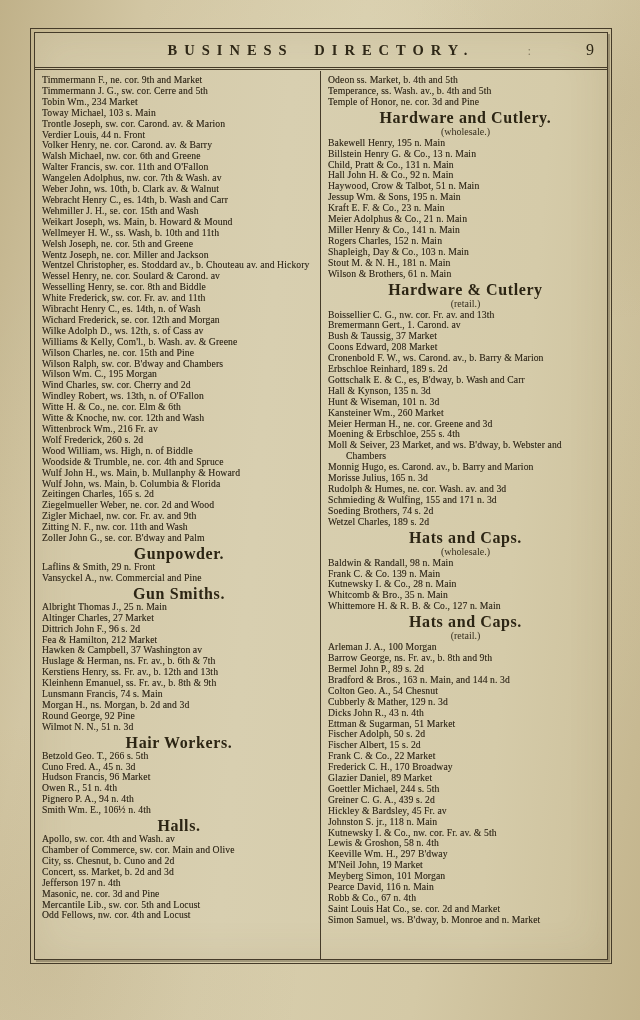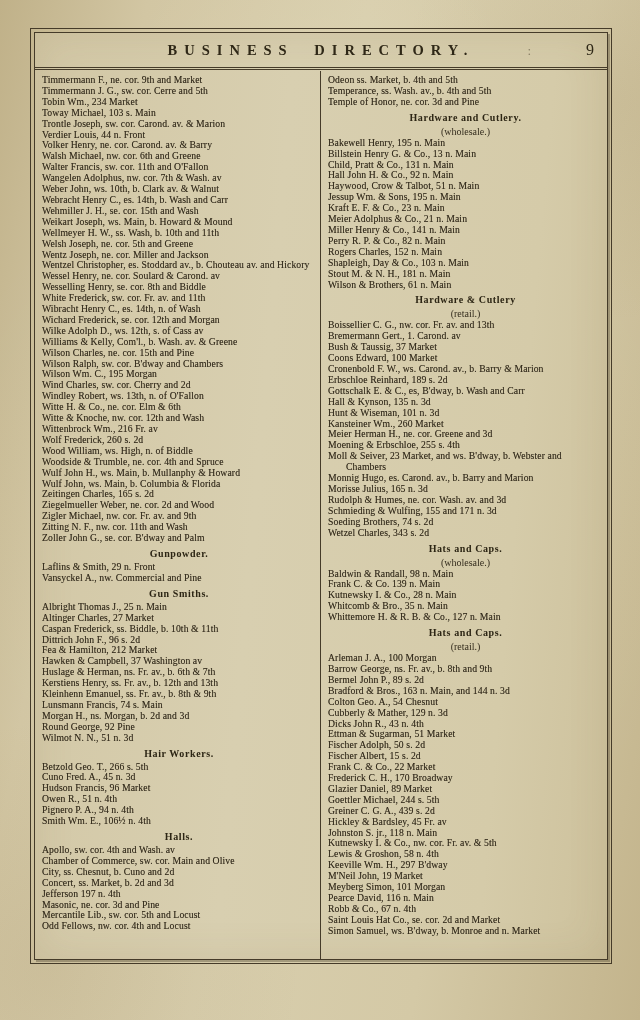--- a/index.html
+++ b/index.html
@@ -89,21 +89,21 @@
     line-height: 10.9px;
     color: #342c1d;
     padding-left: 18px;
     text-indent: -18px;
     letter-spacing: 0.1px;
     text-shadow: 0 0 0.4px rgba(52,44,29,0.5);
   }
   .sec-title {
     text-align: center;
     font-weight: bold;
-    font-size: 10px;
+    font-size: 16px;
     line-height: 13px;
     margin: 3px 0 2px 0;
     letter-spacing: 0.6px;
     color: #2c2514;
   }
   .sec-sub {
     text-align: center;
     font-size: 10px;
     line-height: 11px;
     margin: 0 0 1px 0;
@@ -163,21 +163,20 @@
         <div class="entry">Ziegelmueller Weber, ne. cor. 2d and Wood</div>
         <div class="entry">Zigler Michael, nw. cor. Fr. av. and 9th</div>
         <div class="entry">Zitting N. F., nw. cor. 11th and Wash</div>
         <div class="entry">Zoller John G., se. cor. B'dway and Palm</div>
         <div class="sec-title">Gunpowder.</div>
         <div class="entry">Laflins &amp; Smith, 29 n. Front</div>
         <div class="entry">Vansyckel A., nw. Commercial and Pine</div>
         <div class="sec-title">Gun Smiths.</div>
         <div class="entry">Albright Thomas J., 25 n. Main</div>
         <div class="entry">Altinger Charles, 27 Market</div>
-        <div class="entry">Caspan Frederick, ss. Biddle, b. 10th &amp; 11th</div>
         <div class="entry">Dittrich John F., 96 s. 2d</div>
         <div class="entry">Fea &amp; Hamilton, 212 Market</div>
         <div class="entry">Hawken &amp; Campbell, 37 Washington av</div>
         <div class="entry">Huslage &amp; Herman, ns. Fr. av., b. 6th &amp; 7th</div>
         <div class="entry">Kerstiens Henry, ss. Fr. av., b. 12th and 13th</div>
         <div class="entry">Kleinhenn Emanuel, ss. Fr. av., b. 8th &amp; 9th</div>
         <div class="entry">Lunsmann Francis, 74 s. Main</div>
         <div class="entry">Morgan H., ns. Morgan, b. 2d and 3d</div>
         <div class="entry">Round George, 92 Pine</div>
         <div class="entry">Wilmot N. N., 51 n. 3d</div>
@@ -206,46 +205,45 @@
         <div class="sec-sub">(wholesale.)</div>
         <div class="entry">Bakewell Henry, 195 n. Main</div>
         <div class="entry">Billstein Henry G. &amp; Co., 13 n. Main</div>
         <div class="entry">Child, Pratt &amp; Co., 131 n. Main</div>
         <div class="entry">Hall John H. &amp; Co., 92 n. Main</div>
         <div class="entry">Haywood, Crow &amp; Talbot, 51 n. Main</div>
         <div class="entry">Jessup Wm. &amp; Sons, 195 n. Main</div>
         <div class="entry">Kraft E. F. &amp; Co., 23 n. Main</div>
         <div class="entry">Meier Adolphus &amp; Co., 21 n. Main</div>
         <div class="entry">Miller Henry &amp; Co., 141 n. Main</div>
-        <div class="entry">Perry R. P. &amp; Co., 82 n. Main</div>
         <div class="entry">Rogers Charles, 152 n. Main</div>
         <div class="entry">Shapleigh, Day &amp; Co., 103 n. Main</div>
         <div class="entry">Stout M. &amp; N. H., 181 n. Main</div>
         <div class="entry">Wilson &amp; Brothers, 61 n. Main</div>
         <div class="sec-title">Hardware &amp; Cutlery</div>
         <div class="sec-sub">(retail.)</div>
         <div class="entry">Boissellier C. G., nw. cor. Fr. av. and 13th</div>
         <div class="entry">Bremermann Gert., 1. Carond. av</div>
         <div class="entry">Bush &amp; Taussig, 37 Market</div>
-        <div class="entry">Coons Edward, 100 Market</div>
+        <div class="entry">Coons Edward, 208 Market</div>
         <div class="entry">Cronenbold F. W., ws. Carond. av., b. Barry &amp; Marion</div>
         <div class="entry">Erbschloe Reinhard, 189 s. 2d</div>
         <div class="entry">Gottschalk E. &amp; C., es, B'dway, b. Wash and Carr</div>
         <div class="entry">Hall &amp; Kynson, 135 n. 3d</div>
         <div class="entry">Hunt &amp; Wiseman, 101 n. 3d</div>
         <div class="entry">Kansteiner Wm., 260 Market</div>
         <div class="entry">Meier Herman H., ne. cor. Greene and 3d</div>
         <div class="entry">Moening &amp; Erbschloe, 255 s. 4th</div>
         <div class="entry">Moll &amp; Seiver, 23 Market, and ws. B'dway, b. Webster and Chambers</div>
         <div class="entry">Monnig Hugo, es. Carond. av., b. Barry and Marion</div>
         <div class="entry">Morisse Julius, 165 n. 3d</div>
         <div class="entry">Rudolph &amp; Humes, ne. cor. Wash. av. and 3d</div>
         <div class="entry">Schmieding &amp; Wulfing, 155 and 171 n. 3d</div>
         <div class="entry">Soeding Brothers, 74 s. 2d</div>
-        <div class="entry">Wetzel Charles, 343 s. 2d</div>
+        <div class="entry">Wetzel Charles, 189 s. 2d</div>
         <div class="sec-title">Hats and Caps.</div>
         <div class="sec-sub">(wholesale.)</div>
         <div class="entry">Baldwin &amp; Randall, 98 n. Main</div>
         <div class="entry">Frank C. &amp; Co. 139 n. Main</div>
         <div class="entry">Kutnewsky I. &amp; Co., 28 n. Main</div>
         <div class="entry">Whitcomb &amp; Bro., 35 n. Main</div>
         <div class="entry">Whittemore H. &amp; R. B. &amp; Co., 127 n. Main</div>
         <div class="sec-title">Hats and Caps.</div>
         <div class="sec-sub">(retail.)</div>
         <div class="entry">Arleman J. A., 100 Morgan</div>

